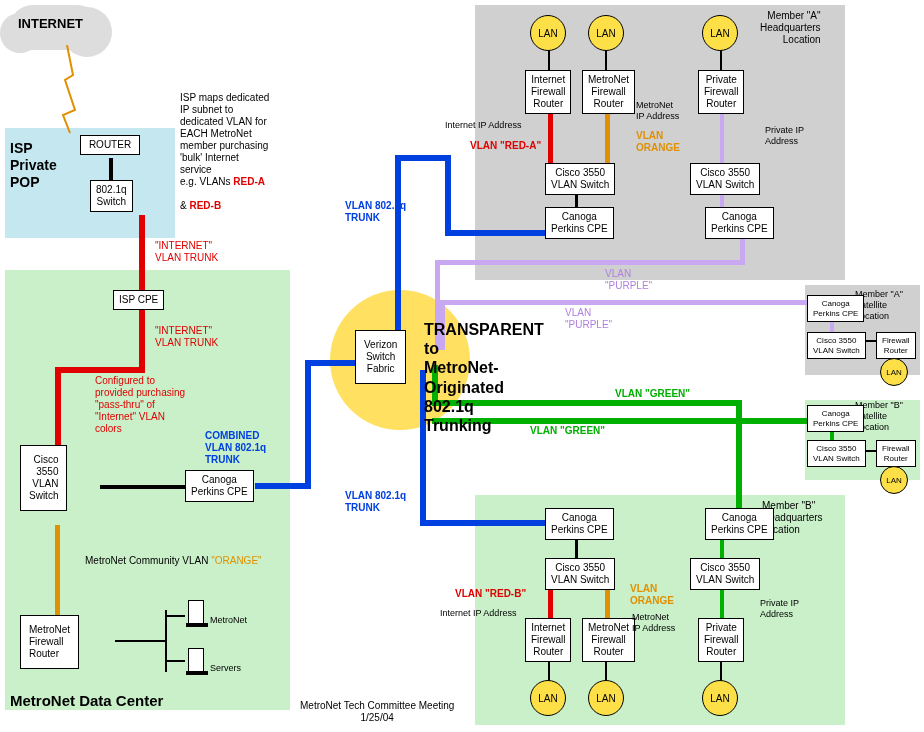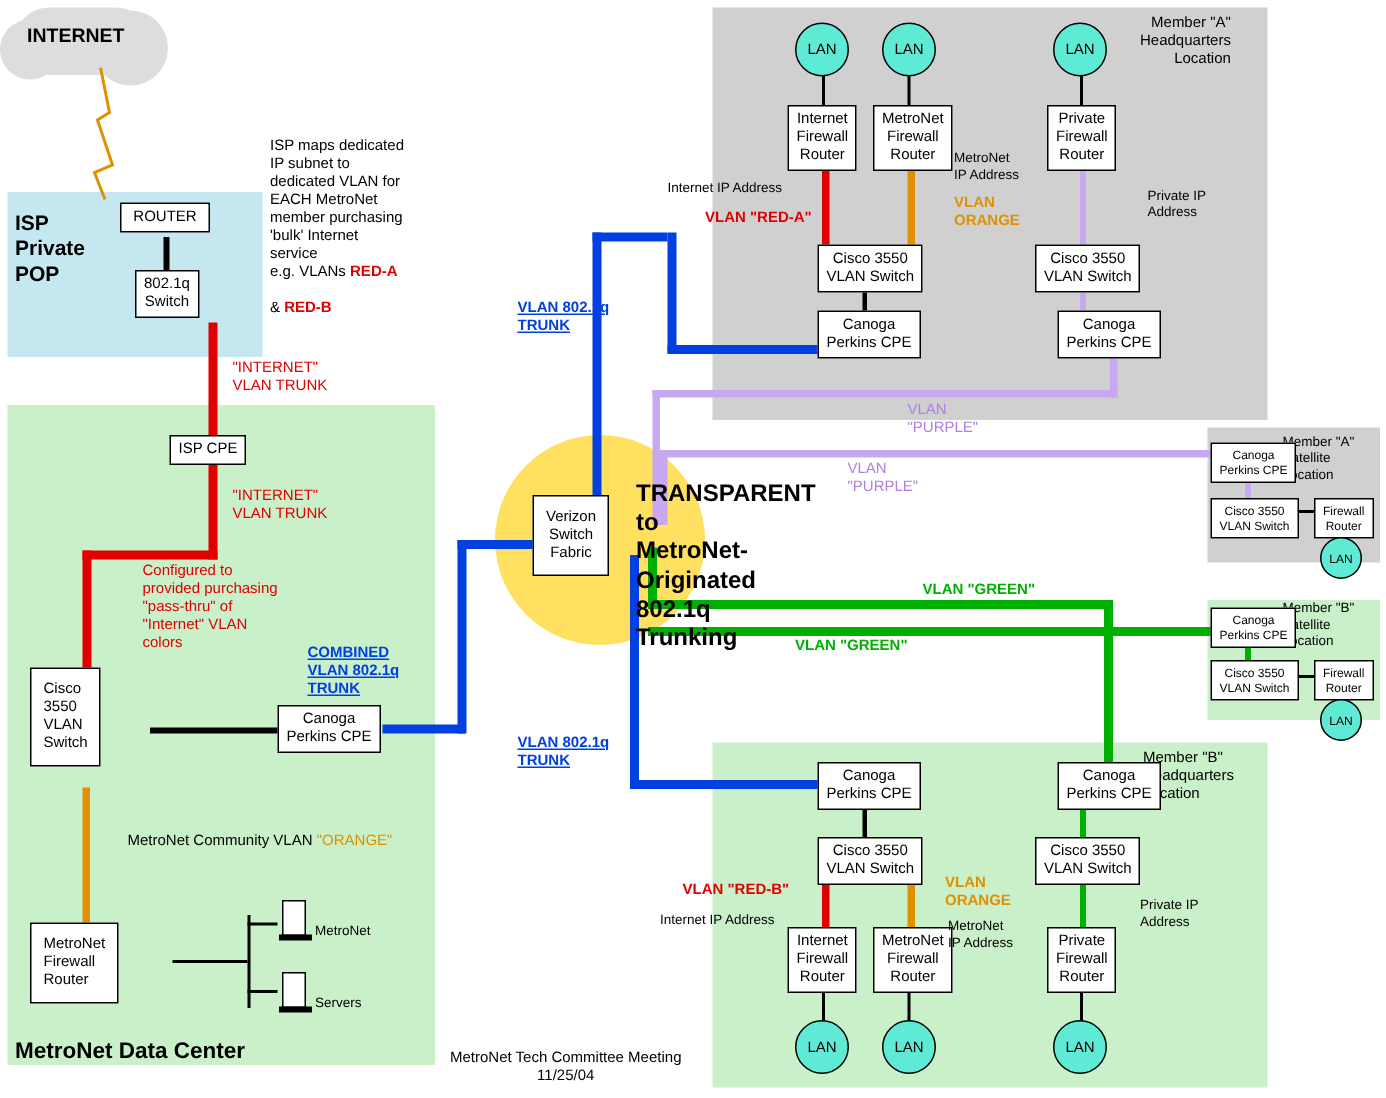--- a/index.html
+++ b/index.html
@@ -27,28 +27,28 @@
     padding: 3px 5px;
     text-align: center;
     font-size: 10px;
     line-height: 1.2;
   }
   .lan-circle {
     position: absolute;
     width: 36px; height: 36px;
     border: 1.5px solid #000;
     border-radius: 50%;
-    background: #5eead4;
+    background: #fde047;
     text-align: center;
     line-height: 36px;
     font-size: 10px;
   }
   .lbl { position: absolute; font-size: 10px; line-height: 1.2; }
   .red { color: #e00000; }
-  .blue { color: #0040e0; text-decoration: underline; }
+  .blue { color: #0040e0; }
   .green { color: #00b000; }
   .orange { color: #e09000; }
   .purple { color: #b080e0; }
   .bold { font-weight: bold; }
   .title { font-weight: bold; font-size: 14px; }
   .line { position: absolute; background: #000; }
   .line.red { background: #e00000; }
   .line.blue { background: #0040e0; }
   .line.green { background: #00b000; }
   .line.orange { background: #e09000; }
@@ -193,21 +193,21 @@
 VLAN TRUNK</div>
 <div class="box" style="left:113px;top:290px">ISP CPE</div>
 <div class="lbl red" style="left:155px;top:325px;white-space:pre">"INTERNET"
 VLAN TRUNK</div>
 
 <div class="lbl red" style="left:95px;top:375px;white-space:pre-line;width:130px">Configured to
 provided purchasing
 "pass-thru" of
 "Internet" VLAN
 colors</div>
-<div class="box" style="left:20px;top:445px;white-space:pre;text-align:left;padding:8px">Cisco
+<div class="box" style="left:20px;top:445px;white-space:pre;text-align:right;padding:8px">Cisco
 3550
 VLAN
 Switch</div>
 <div class="box" style="left:185px;top:470px;white-space:pre">Canoga
 Perkins CPE</div>
 <div class="lbl" style="left:85px;top:555px">
   <span>MetroNet Community
 VLAN </span><span class="orange">"ORANGE"</span>
 </div>
 <div class="box" style="left:20px;top:615px;white-space:pre;text-align:left;padding:8px">MetroNet
@@ -324,13 +324,13 @@
 <div class="lbl red bold" style="left:455px;top:588px">VLAN "RED-B"</div>
 <div class="lbl" style="left:440px;top:608px;font-size:9px">Internet IP Address</div>
 <div class="lbl orange bold" style="left:630px;top:583px;white-space:pre">VLAN
 ORANGE</div>
 <div class="lbl" style="left:632px;top:612px;white-space:pre;font-size:9px">MetroNet
 IP Address</div>
 <div class="lbl" style="left:760px;top:598px;white-space:pre;font-size:9px">Private IP
 Address</div>
 
 <div class="lbl" style="left:300px;top:700px;white-space:pre-line;text-align:center">MetroNet Tech Committee Meeting
-11/25/04</div>
+1/25/04</div>
 
 </body></html>

